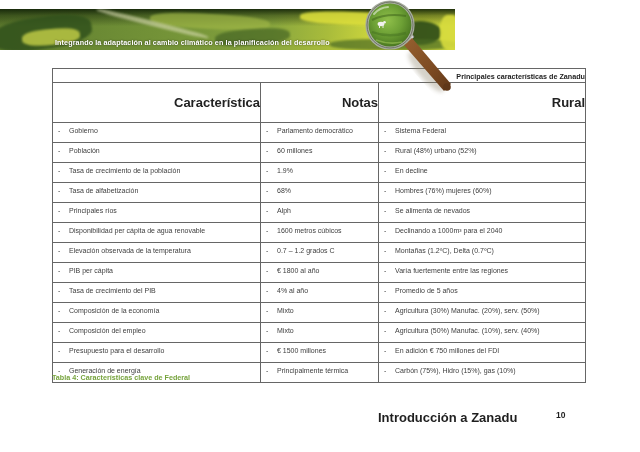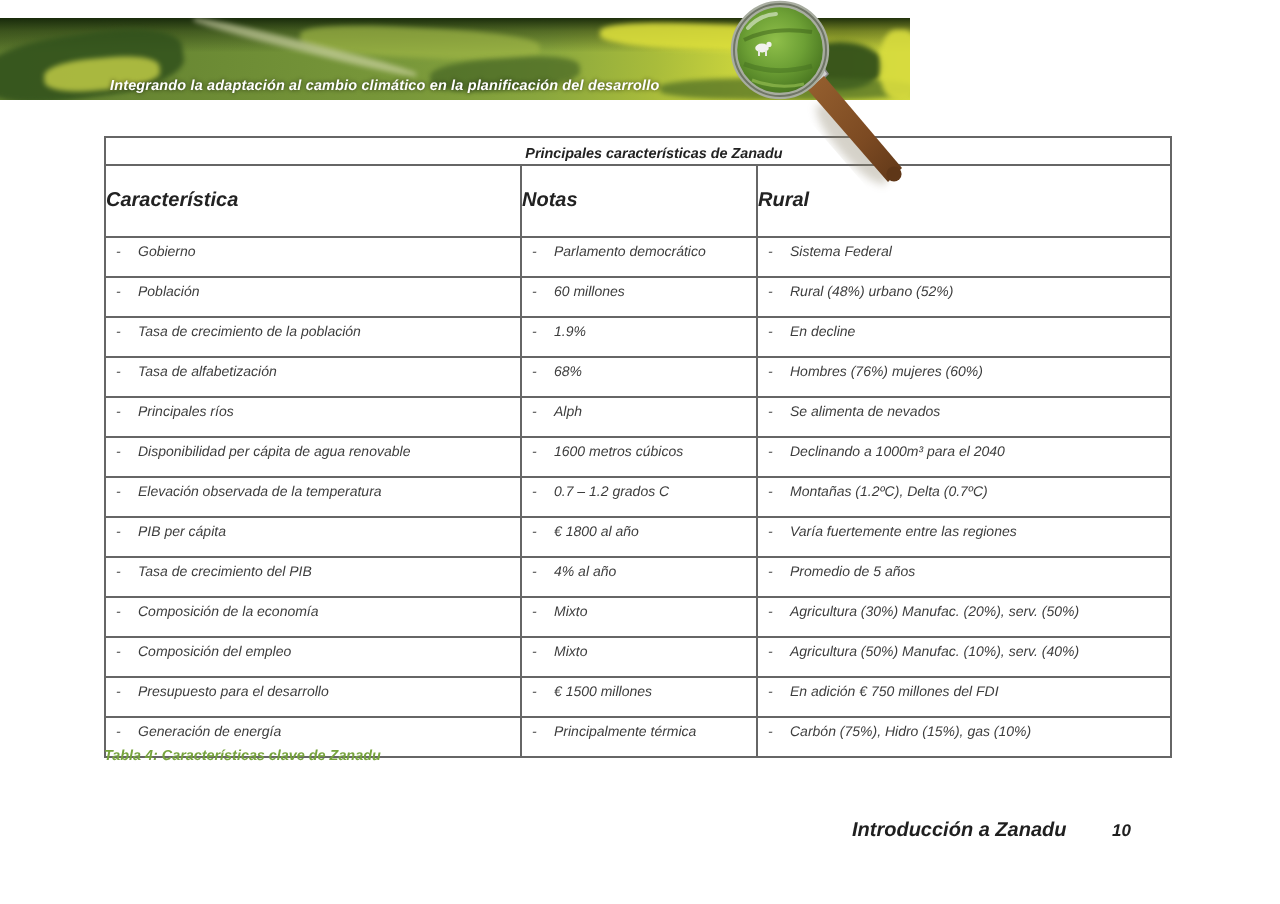--- a/index.html
+++ b/index.html
@@ -1,18 +1,18 @@
 <!DOCTYPE html>
 <html><head>
 <meta charset="utf-8">
 <style>
   * { margin:0; padding:0; box-sizing:border-box; }
   html,body { background:#ffffff; }
   body { font-family:"Liberation Sans", sans-serif; }
-  .page { position:relative; width:592px; height:452px; background:#ffffff; overflow:hidden;font-style:italic; }
+  .page { position:relative; width:592px; height:452px; background:#ffffff; overflow:hidden; }
 
   
   .banner { position:absolute; left:0; top:9px; width:455px; height:41px; overflow:hidden; z-index:1;
     background:linear-gradient(95deg,#5e7b2e 0%,#6d8c35 25%,#79983a 45%,#8aa73e 60%,#a9bc3b 72%,#cdd63d 82%,#bfcd39 92%,#d2da40 100%);
   }
   .banner::before { content:""; position:absolute; inset:0;
     background:linear-gradient(180deg, rgba(18,35,8,.92) 0%, rgba(18,35,8,.45) 16%, rgba(18,35,8,0) 42%);
   }
   .patch { position:absolute; filter:blur(1.3px); border-radius:40%; }
   .p1 { left:-8px;  top:8px;  width:100px; height:32px; background:#31511c; transform:rotate(-8deg); opacity:.85; }
@@ -28,34 +28,34 @@
     font-size:7.2px; letter-spacing:.1px; text-shadow:0 0 2px rgba(0,0,0,.65); white-space:nowrap; }
 
   
   .magnifier { position:absolute; left:350px; top:0; width:115px; height:100px; z-index:6; }
 
   
   .table-wrap { position:absolute; left:52px; top:68px; width:533px; z-index:2; }
   table.chars { width:533px; border-collapse:collapse; table-layout:fixed;
     font-size:7px; color:#3d3d3d; }
   table.chars td, table.chars th { border:1px solid #666666; }
-  td.titlecell { text-align:center; font-weight:bold; font-size:7.2px; color:#222;
+  td.titlecell { text-align:right; font-weight:bold; font-size:7.2px; color:#222;
     height:14px; padding:2px 0 1px 16px; vertical-align:middle; }
-  table.chars th { font-weight:bold; text-align:left; font-size:10px; color:#222;
+  table.chars th { font-weight:bold; text-align:right; font-size:13px; color:#222;
     height:18px; vertical-align:middle; padding:12px 0; }
   table.chars td.datacell { vertical-align:top; height:20px; padding:0; }
   .cellflex { display:flex; align-items:flex-start; padding-top:4px; line-height:1.25; }
   .dash { flex:none; width:16px; padding-left:5px; }
   .txt { flex:1; padding-right:4px; }
 
   
   .caption { position:absolute; left:52px; top:373px; font-size:7.2px; font-weight:bold;
     color:#76a33c; z-index:2; }
-  .footer-title { position:absolute; left:378px; top:410px; font-size:10px; font-weight:bold;
-    color:#1f1f1f; z-index:2;margin-left:48px; }
+  .footer-title { position:absolute; left:378px; top:410px; font-size:13px; font-weight:bold;
+    color:#1f1f1f; z-index:2; }
   .page-number { position:absolute; left:556px; top:410px; font-size:8.5px; font-weight:bold;
     color:#1f1f1f; z-index:2; }
 </style>
 </head>
 <body>
 
 <div class="page">
 
   <div class="banner">
     <div class="patch p1"></div>
@@ -387,18 +387,18 @@
               <div class="cellflex">
                 <span class="dash">-</span>
                 <span class="txt">Carbón (75%), Hidro (15%), gas (10%)</span>
               </div>
             </td>
           </tr>
         </tbody>
     </table>
   </div>
 
-  <div class="caption">Tabla 4: Características clave de Zanadu</div>
+  <div class="caption">Tabla 4: Características clave de Federal</div>
 
   <div class="footer-title">Introducción a Zanadu</div>
   <div class="page-number">10</div>
 
 </div>
 
 </body></html>

